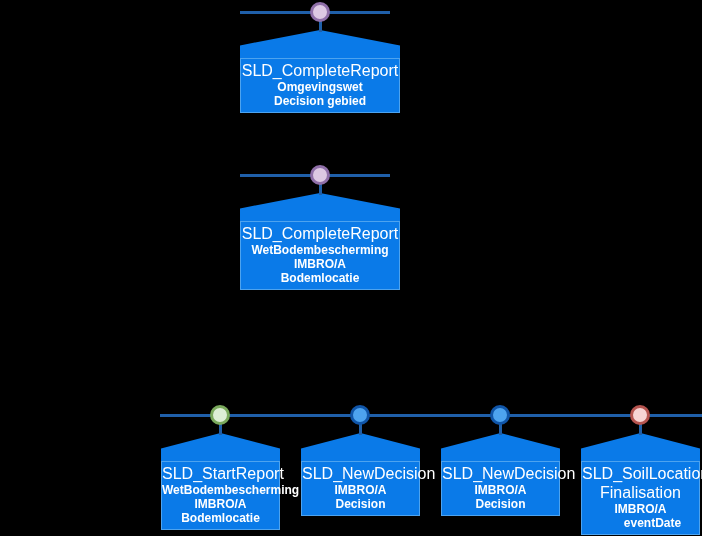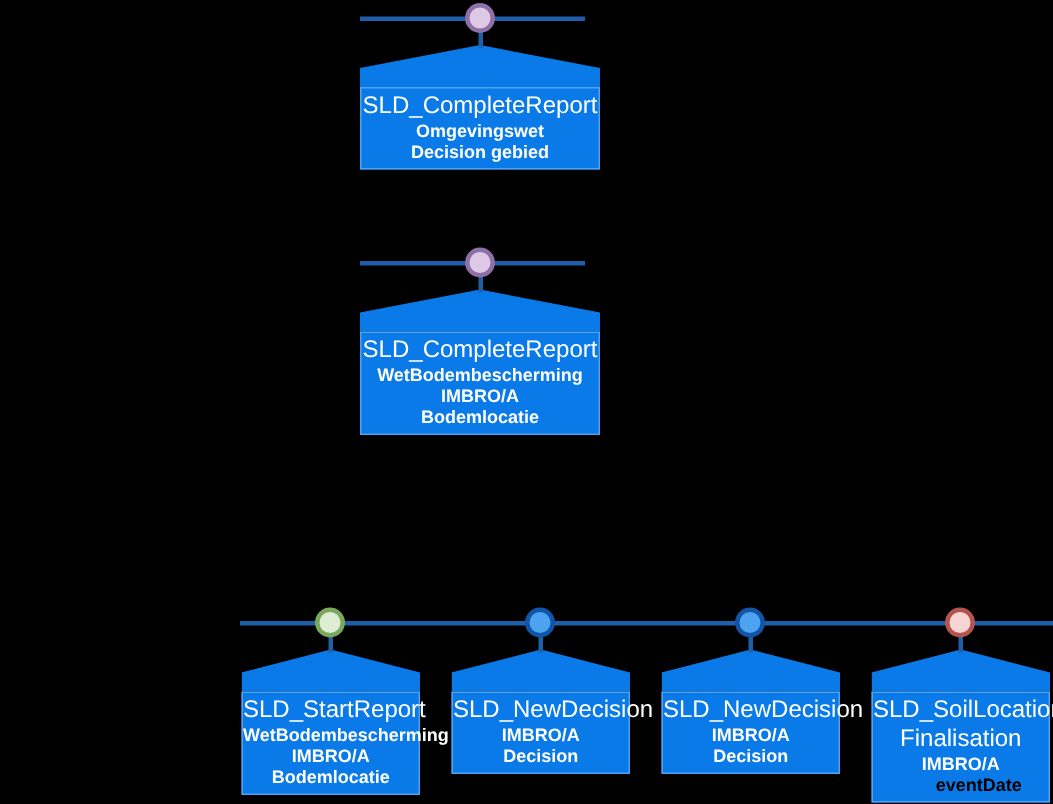--- a/index.html
+++ b/index.html
@@ -156,18 +156,18 @@
           <div class="sub" style="color: rgb(255, 255, 255);">Decision</div>
         </div>
       </div>
       <div class="marker" style="left: 490px; top: 405px; background: rgb(77, 163, 239); border-color: rgb(16, 85, 168);"></div>
       <div class="stem" style="left: 639px; top: 423px; height: 12px; background: rgb(31, 95, 169);"></div>
       <div class="node" style="left: 581px; top: 433px; width: 119px;">
         <div class="roof" style="background: rgb(10, 122, 232);"></div>
         <div class="body" style="background: rgb(10, 122, 232); border-color: rgb(77, 163, 239);">
           <div class="title wrap" style="color: rgb(255, 255, 255);">SLD_SoilLocation-Finalisation</div>
           <div class="sub" style="color: rgb(255, 255, 255);">IMBRO/A</div>
-          <div class="sub" style="color: #000000; margin-left: 24px;">eventDate</div>
+          <div class="sub" style="color: #ffffff; margin-left: 24px;">eventDate</div>
         </div>
       </div>
       <div class="marker" style="left: 630px; top: 405px; background: rgb(247, 212, 212); border-color: rgb(181, 84, 79);"></div>
     </div>
   </div>
 
 </body></html>

